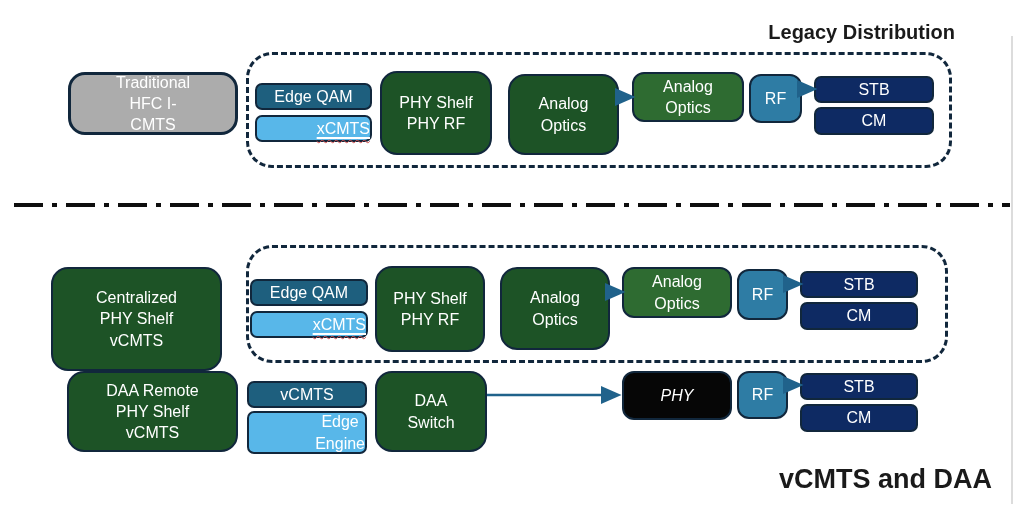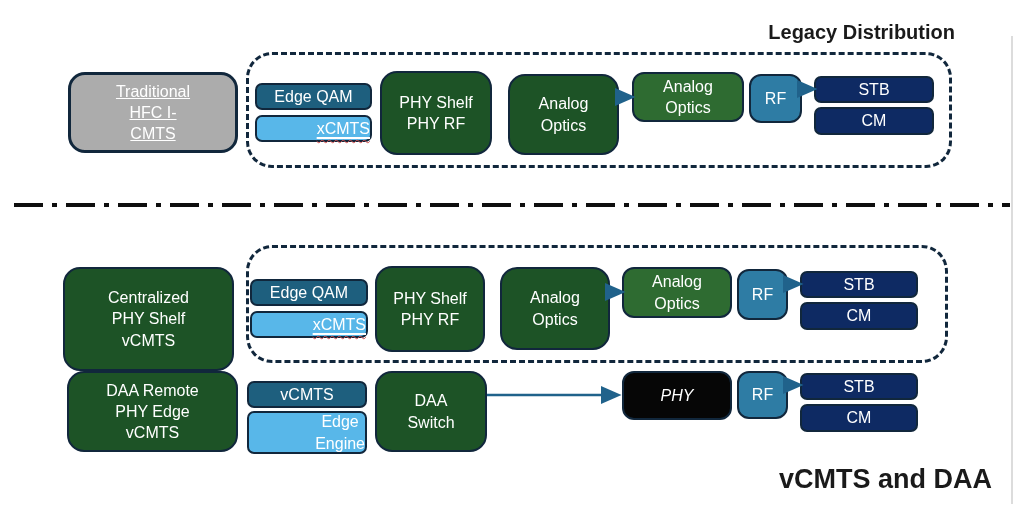--- a/index.html
+++ b/index.html
@@ -59,21 +59,21 @@
 
   <div class="title title-legacy" style="left:720px;top:21px;width:235px;">Legacy Distribution</div>
   <div class="title title-daa" style="left:730px;top:464px;width:262px;">vCMTS and DAA</div>
 
   <div class="divider" style="left:14px;top:203px;width:996px;"></div>
 
   <div class="edge-line" style="left:1011px;top:36px;height:468px;"></div>
 
   <div class="dashed" style="left:246px;top:52px;width:706px;height:116px;"></div>
 
-  <div class="box lg graybox" style="left:68px;top:72px;width:170px;height:81px;text-decoration:underline;">Traditional
+  <div class="box lg graybox" style="left:68px;top:72px;width:170px;height:63px;">Traditional
 HFC I-
 CMTS</div>
 
   <div class="box sm teal" style="left:255px;top:83px;width:117px;height:27px;">Edge QAM</div>
 
   <div class="box sm lblue" style="left:255px;top:115px;width:117px;height:27px;">
     <span class="spell"><span class="u">xCMTS</span></span>
   </div>
 
   <div class="box lg green" style="left:380px;top:71px;width:112px;height:84px;">PHY Shelf
@@ -86,21 +86,21 @@
 Optics</div>
 
   <div class="box md rfteal" style="left:749px;top:74px;width:53px;height:49px;">RF</div>
 
   <div class="box sm navy" style="left:814px;top:76px;width:120px;height:27px;">STB</div>
 
   <div class="box sm navy" style="left:814px;top:107px;width:120px;height:28px;">CM</div>
 
   <div class="dashed" style="left:246px;top:245px;width:702px;height:118px;"></div>
 
-  <div class="box lg green" style="left:63px;top:267px;width:171px;height:104px;">Centralized
+  <div class="box lg green" style="left:51px;top:267px;width:171px;height:104px;">Centralized
 PHY Shelf
 vCMTS</div>
 
   <div class="box sm teal" style="left:250px;top:279px;width:118px;height:27px;">Edge QAM</div>
 
   <div class="box sm lblue" style="left:250px;top:311px;width:118px;height:27px;">
     <span class="spell"><span class="u">xCMTS</span></span>
   </div>
 
   <div class="box lg green" style="left:375px;top:266px;width:110px;height:86px;">PHY Shelf
@@ -112,21 +112,21 @@
   <div class="box md green2" style="left:622px;top:267px;width:110px;height:51px;">Analog
 Optics</div>
 
   <div class="box md rfteal" style="left:737px;top:269px;width:51px;height:51px;">RF</div>
 
   <div class="box sm navy" style="left:800px;top:271px;width:118px;height:27px;">STB</div>
 
   <div class="box sm navy" style="left:800px;top:302px;width:118px;height:28px;">CM</div>
 
   <div class="box lg green" style="left:67px;top:371px;width:171px;height:81px;">DAA Remote
-PHY Edge
+PHY Shelf
 vCMTS</div>
 
   <div class="box sm teal" style="left:247px;top:381px;width:120px;height:27px;">vCMTS</div>
 
   <div class="box sm lblue" style="left:247px;top:411px;width:120px;height:43px;">Edge
 Engine</div>
 
   <div class="box lg green" style="left:375px;top:371px;width:112px;height:81px;">DAA
 Switch</div>
 

